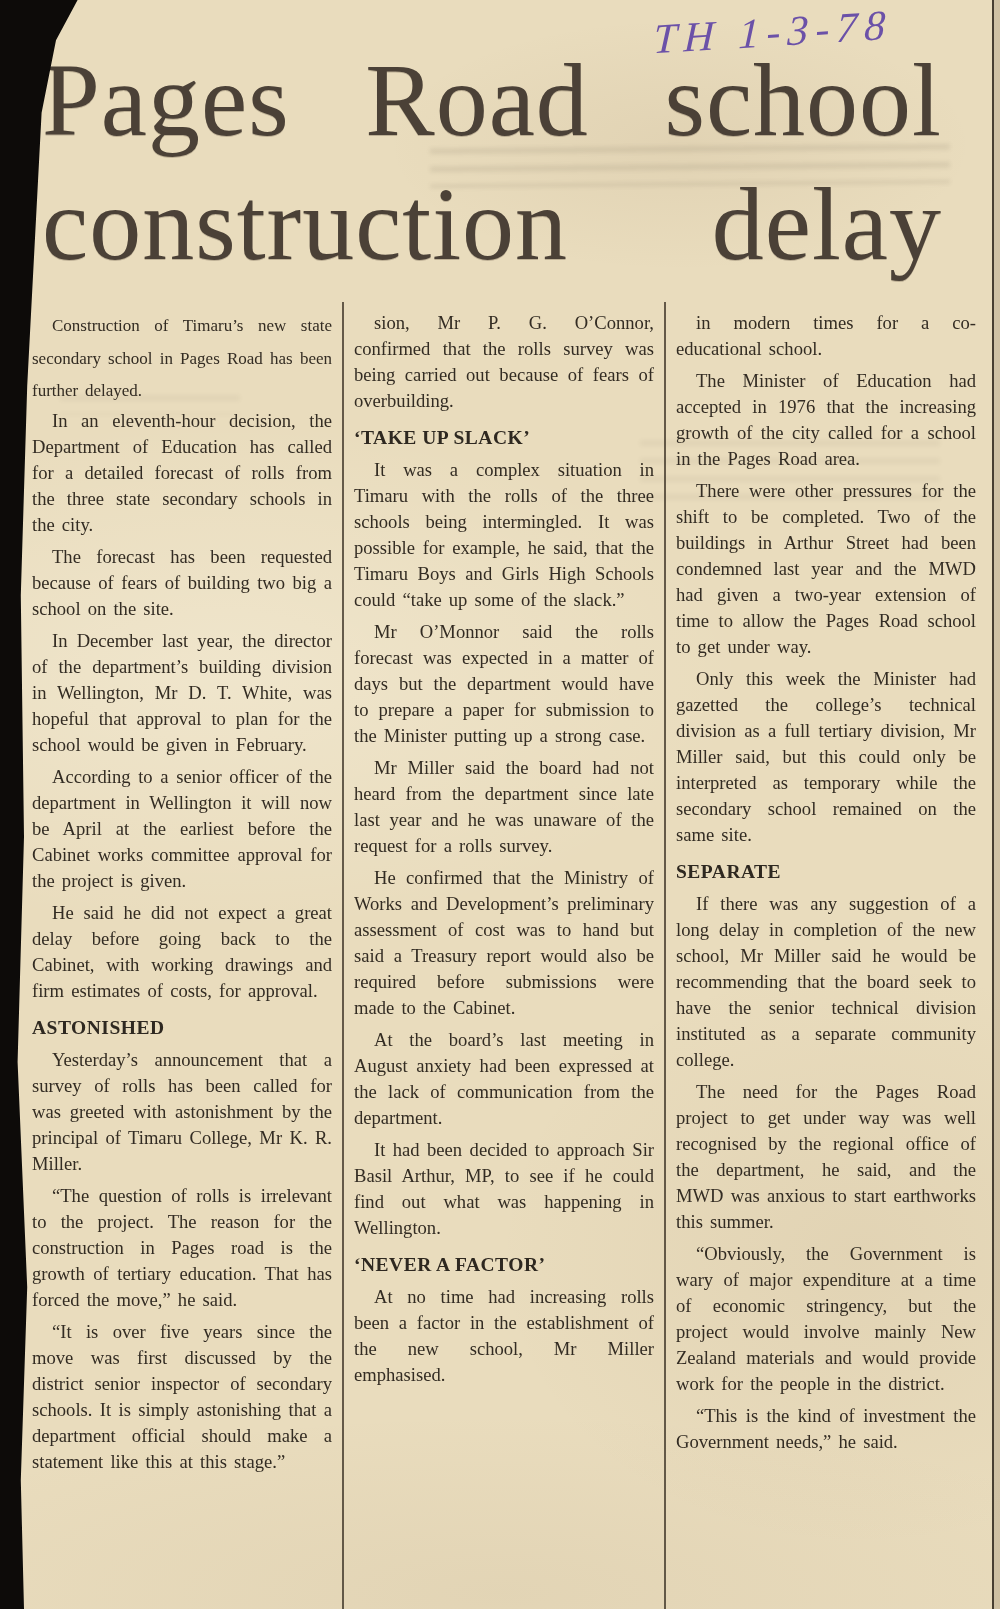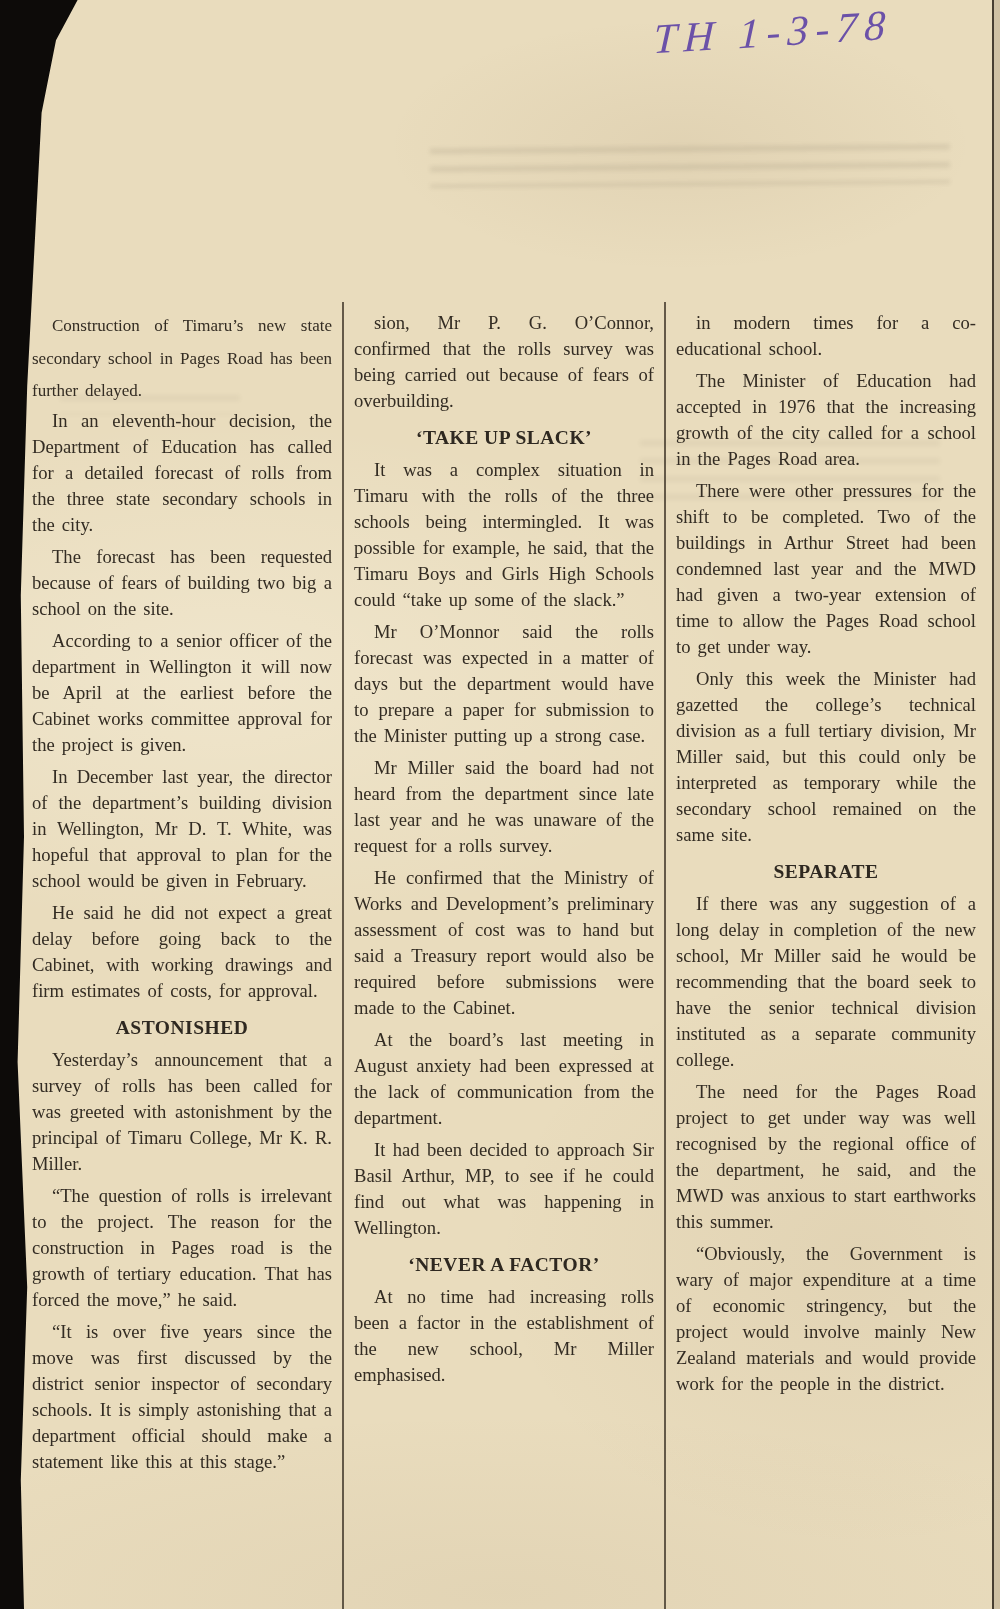--- a/index.html
+++ b/index.html
@@ -80,46 +80,50 @@
     word-spacing:2.5px;
     text-indent:20px;
   }
   .para.lead{
     font-size:17px;line-height:32.5px;
     margin-bottom:0;
   }
   .subhead{
     margin:12px 0 7px 0;
     font-size:19.5px;line-height:24px;
-    font-weight:bold;text-align:center;
+    font-weight:bold;
     letter-spacing:0.5px;
     color:#2e2820;
   }
 </style>
 </head>
 <body>
 
 <div class="scan">
   <div class="paper">
 
     <div class="smudge s1"></div>
     <div class="smudge s2"></div>
     <div class="smudge s3"></div>
 
     <div class="annotation">TH 1-3-78</div>
 
+    <h1 class="headline">
+      <div class="hl-line">Pages Road school</div>
+      <div class="hl-line">construction delay</div>
+    </h1>
 
     <div class="columns">
 
       <div class="col c1">
         <p class="para lead">Construction of Timaru’s new state secondary school in Pages Road has been further delayed.</p>
         <p class="para">In an eleventh-hour decision, the Department of Education has called for a detailed forecast of rolls from the three state secondary schools in the city.</p>
         <p class="para">The forecast has been requested because of fears of building two big a school on the site.</p>
+        <p class="para">In December last year, the director of the department’s building division in Wellington, Mr D. T. White, was hopeful that approval to plan for the school would be given in February.</p>
         <p class="para">According to a senior officer of the department in Wellington it will now be April at the earliest before the Cabinet works committee approval for the project is given.</p>
-        <p class="para">In December last year, the director of the department’s building division in Wellington, Mr D. T. White, was hopeful that approval to plan for the school would be given in February.</p>
         <p class="para">He said he did not expect a great delay before going back to the Cabinet, with working drawings and firm estimates of costs, for approval.</p>
         <h3 class="subhead">ASTONISHED</h3>
         <p class="para">Yesterday’s announcement that a survey of rolls has been called for was greeted with astonishment by the principal of Timaru College, Mr K. R. Miller.</p>
         <p class="para">“The question of rolls is irrelevant to the project. The reason for the construction in Pages road is the growth of tertiary education. That has forced the move,” he said.</p>
         <p class="para">“It is over five years since the move was first discussed by the district senior inspector of secondary schools. It is simply astonishing that a department official should make a statement like this at this stage.”</p>
       </div>
 
       <div class="col c2">
         <p class="para">sion, Mr P. G. O’Connor, confirmed that the rolls survey was being carried out because of fears of overbuilding.</p>
         <h3 class="subhead">‘TAKE UP SLACK’</h3>
@@ -135,20 +139,21 @@
 
       <div class="col c3">
         <p class="para">in modern times for a co-educational school.</p>
         <p class="para">The Minister of Education had accepted in 1976 that the increasing growth of the city called for a school in the Pages Road area.</p>
         <p class="para">There were other pressures for the shift to be completed. Two of the buildings in Arthur Street had been condemned last year and the MWD had given a two-year extension of time to allow the Pages Road school to get under way.</p>
         <p class="para">Only this week the Minister had gazetted the college’s technical division as a full tertiary division, Mr Miller said, but this could only be interpreted as temporary while the secondary school remained on the same site.</p>
         <h3 class="subhead">SEPARATE</h3>
         <p class="para">If there was any suggestion of a long delay in completion of the new school, Mr Miller said he would be recommending that the board seek to have the senior technical division instituted as a separate community college.</p>
         <p class="para">The need for the Pages Road project to get under way was well recognised by the regional office of the department, he said, and the MWD was anxious to start earthworks this summer.</p>
         <p class="para">“Obviously, the Government is wary of major expenditure at a time of economic stringency, but the project would involve mainly New Zealand materials and would provide work for the people in the district.</p>
+        <p class="para">“This is the kind of investment the Government needs,” he said.</p>
       </div>
 
     </div>
 
     <div class="edge-right-soft"></div>
     <div class="edge-right"></div>
   </div>
   <div class="edge-left"></div>
 </div>
 

